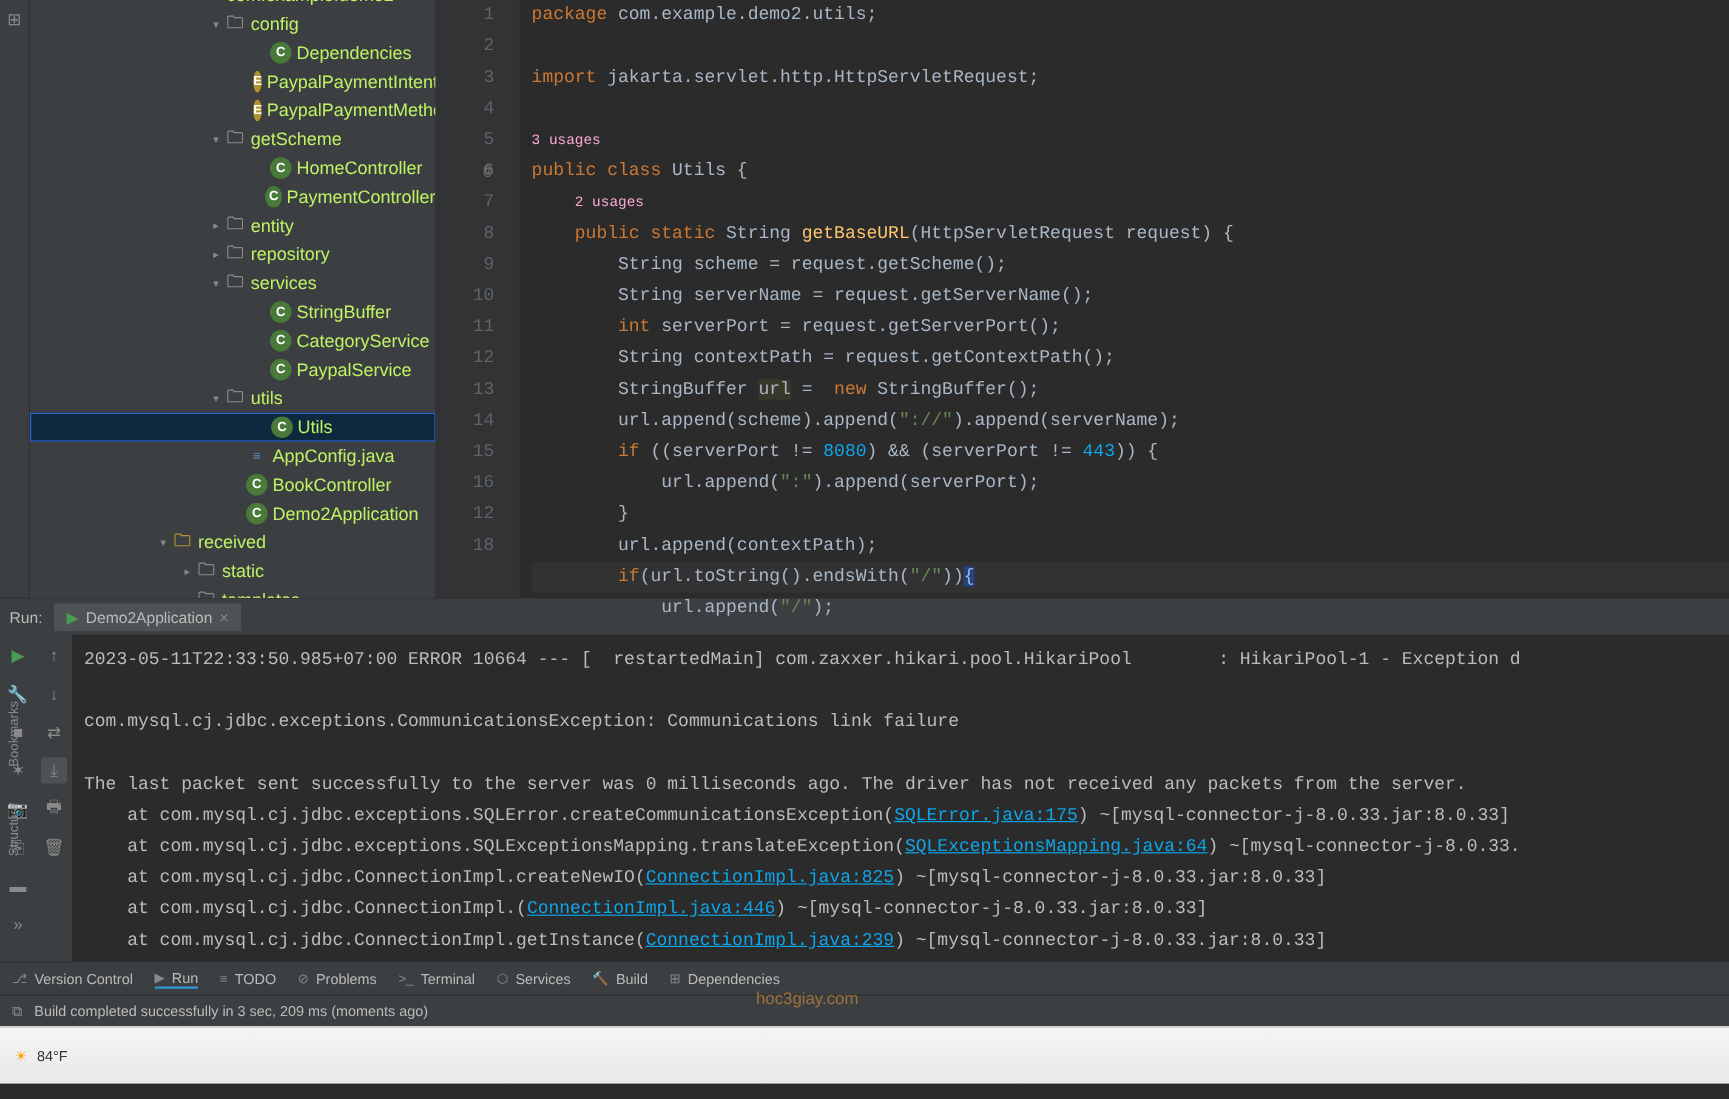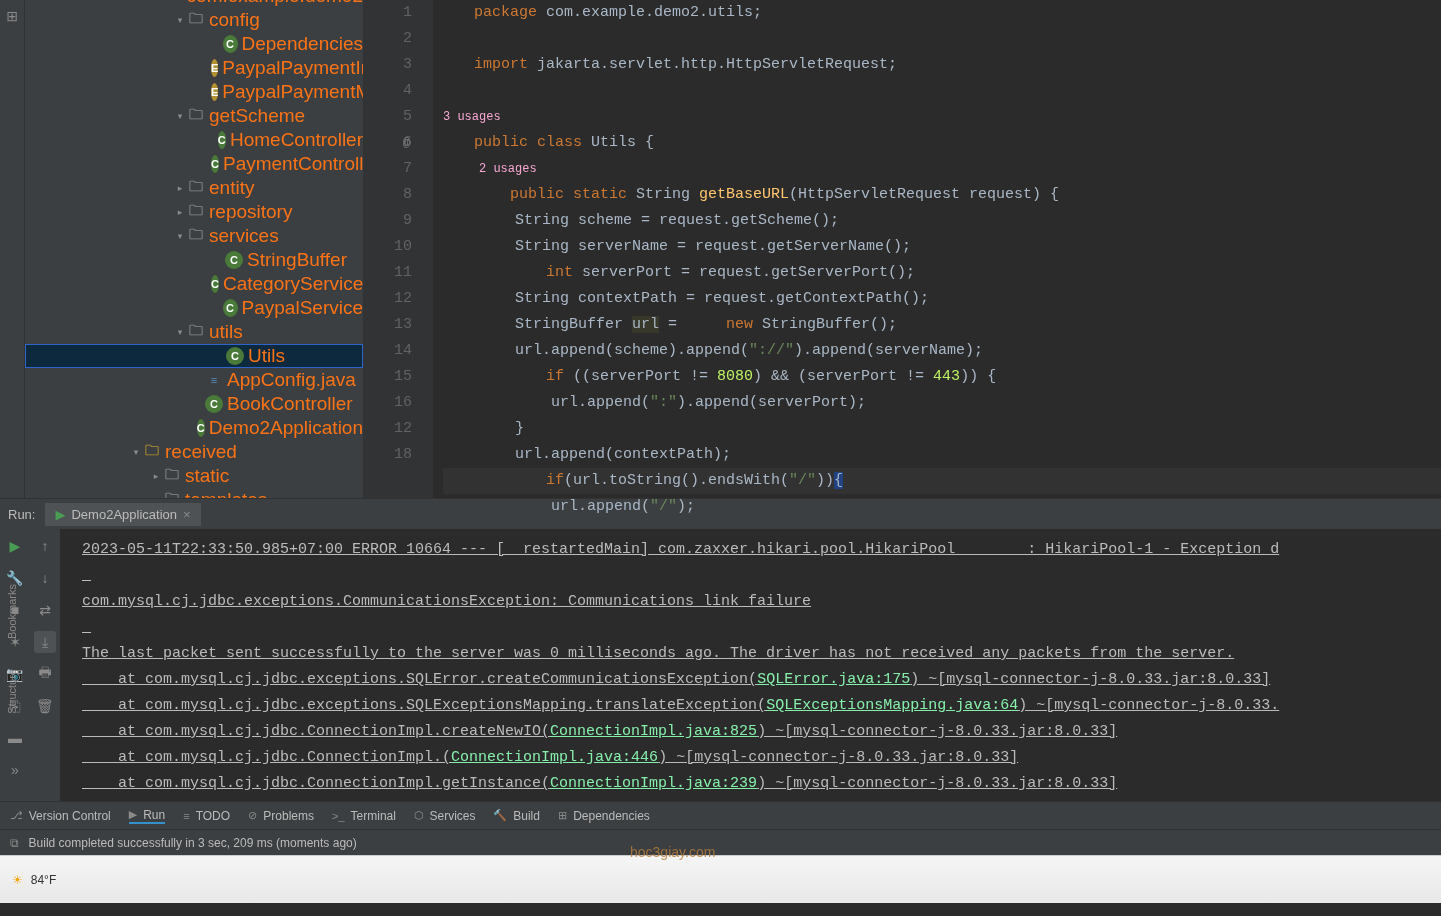--- a/index.html
+++ b/index.html
@@ -64,21 +64,21 @@
   align-items: center;
   justify-content: center;
   border-radius: 50%;
   font-size: 11px;
   font-weight: bold;
 }
 .icon-class { background: #4a7a3a; color: #fff; }
 .icon-enum { background: #b39030; color: #fff; }
 .icon-folder { color: #8a8a8a; font-size: 14px; }
 .icon-java { color: #5b8dc7; }
-.tree-label { color: #f97316; font-size: 19px; text-align: center; }
+.tree-label { color: #bef264; font-size: 15px; text-align: center; }
 .editor {
   flex: 1;
   background: #2b2b2b;
   display: flex;
   font-family: 'Consolas', 'Courier New', monospace;
   font-size: 15px;
   line-height: 26px;
 }
 .gutter {
   width: 70px;
@@ -95,23 +95,23 @@
   right: 2px;
   top: 0;
   color: #787878;
   font-size: 12px;
 }
 .code {
   flex: 1;
   padding-left: 10px;
   white-space: pre;
 }
-.kw { color: #cc7832; margin-left: 31px; }
+.kw { color: #cc7832; }
 .str { color: #6a8759; }
-.num { color: #bef264; margin-top: 15px; }
+.num { color: #0ea5e9; margin-top: 15px; }
 .fn { color: #ffc66d; }
 .usages { color: #f9a8d4; font-size: 12px; font-style: normal; }
 .hl { background: #37372a; }
 .hl-caret { background: #214283; }
 .cur-line { background: #323232; }
 .run-panel {
   border-top: 1px solid #323232;
   background: #3c3f41;
 }
 .run-tab-bar {
@@ -166,30 +166,29 @@
   align-items: center;
   justify-content: center;
   color: #8a8a8a;
   cursor: pointer;
   font-size: 14px;
 }
 .tool-btn.green { color: #499c54; }
 .tool-btn.selected { background: #4e5254; border-radius: 3px; }
 .console-output {
   flex: 1;
-  padding: 8px 22px;
+  padding: 8px 10px;
   font-family: 'Consolas', 'Courier New', monospace;
   font-size: 15px;
   line-height: 26px;
   white-space: pre;
   overflow: auto;
   color: #bbbbbb;
-  text-decoration: underline;
-}
-.console-output .link { color: #86efac; text-decoration: underline; cursor: pointer; }
+}
+.console-output .link { color: #0ea5e9; text-decoration: underline; cursor: pointer; }
 .bottom-bar {
   height: 28px;
   background: #3c3f41;
   border-top: 1px solid #323232;
   display: flex;
   align-items: center;
   padding-left: 10px;
   gap: 18px;
 }
 .bottom-item {
@@ -208,21 +207,21 @@
   border-top: 1px solid #323232;
   display: flex;
   align-items: center;
   padding-left: 10px;
   color: #bbbbbb;
   font-size: 12px;
 }
 .watermark {
   position: absolute;
   left: 630px;
-  top: 844px;
+  top: 824px;
   color: #b77d3a;
   font-size: 14px;
   opacity: 0.8;
 }
 .taskbar {
   height: 48px;
   background: linear-gradient(to bottom, #f5f5f5, #e8e8e8);
   border-top: 1px solid #ccc;
   display: flex;
   align-items: center;

